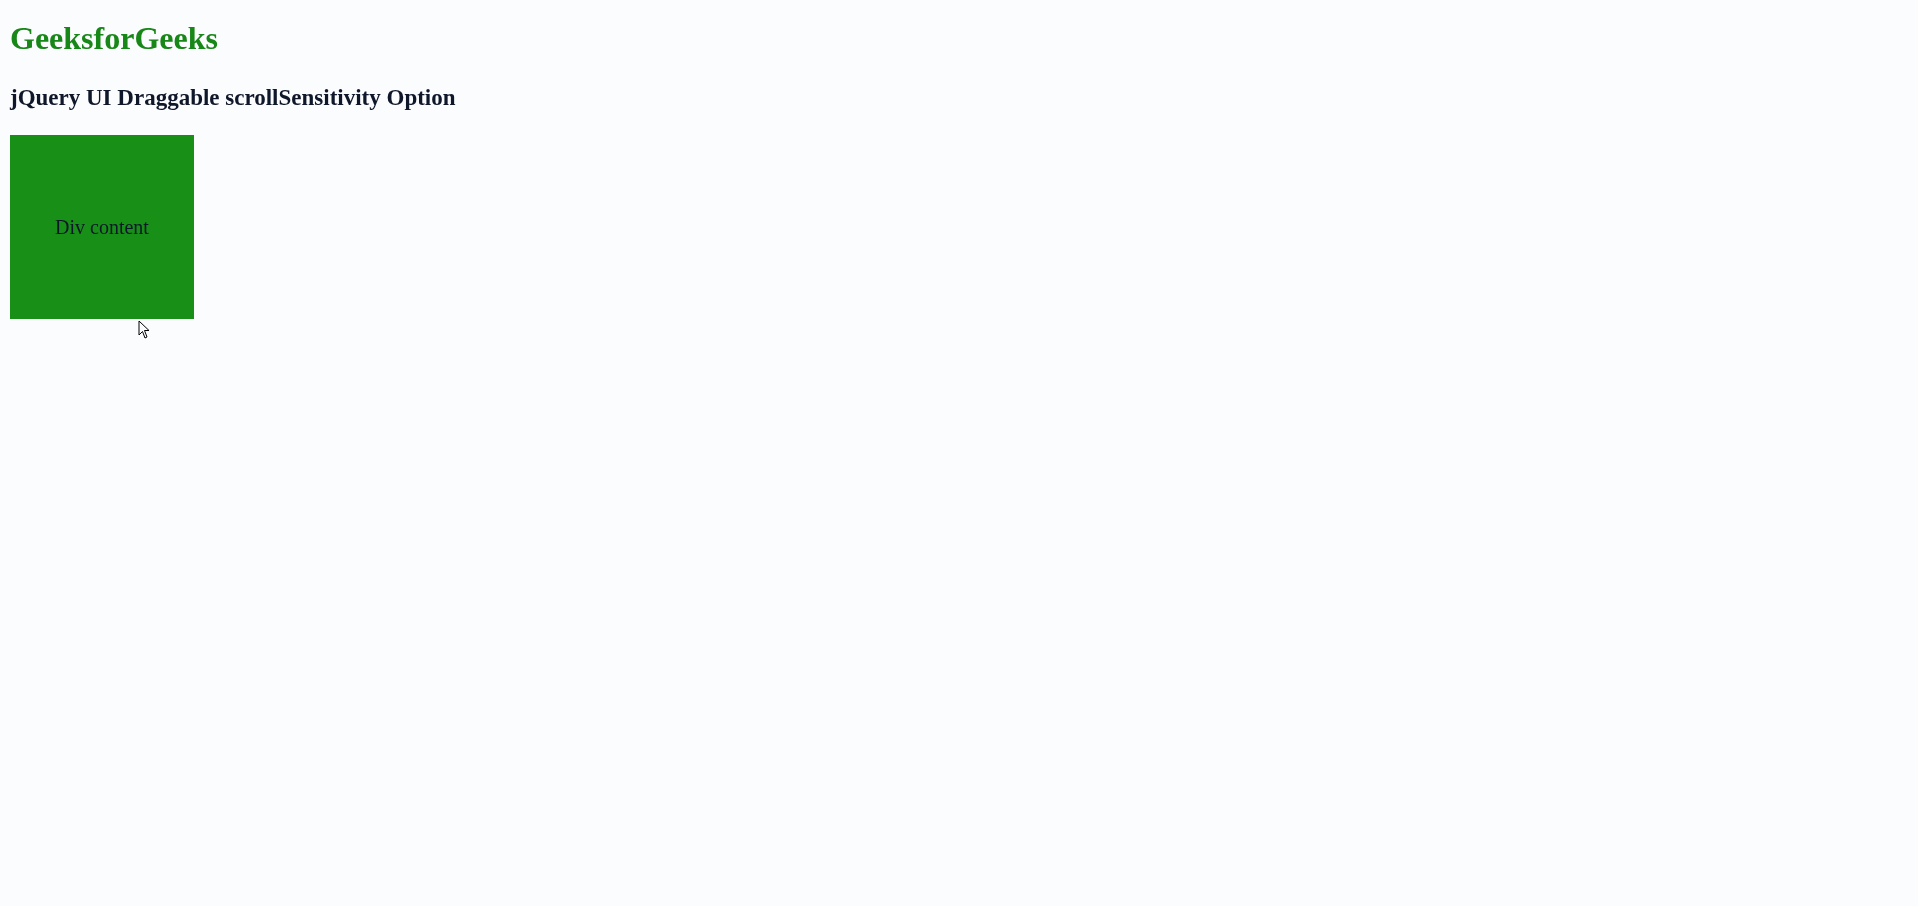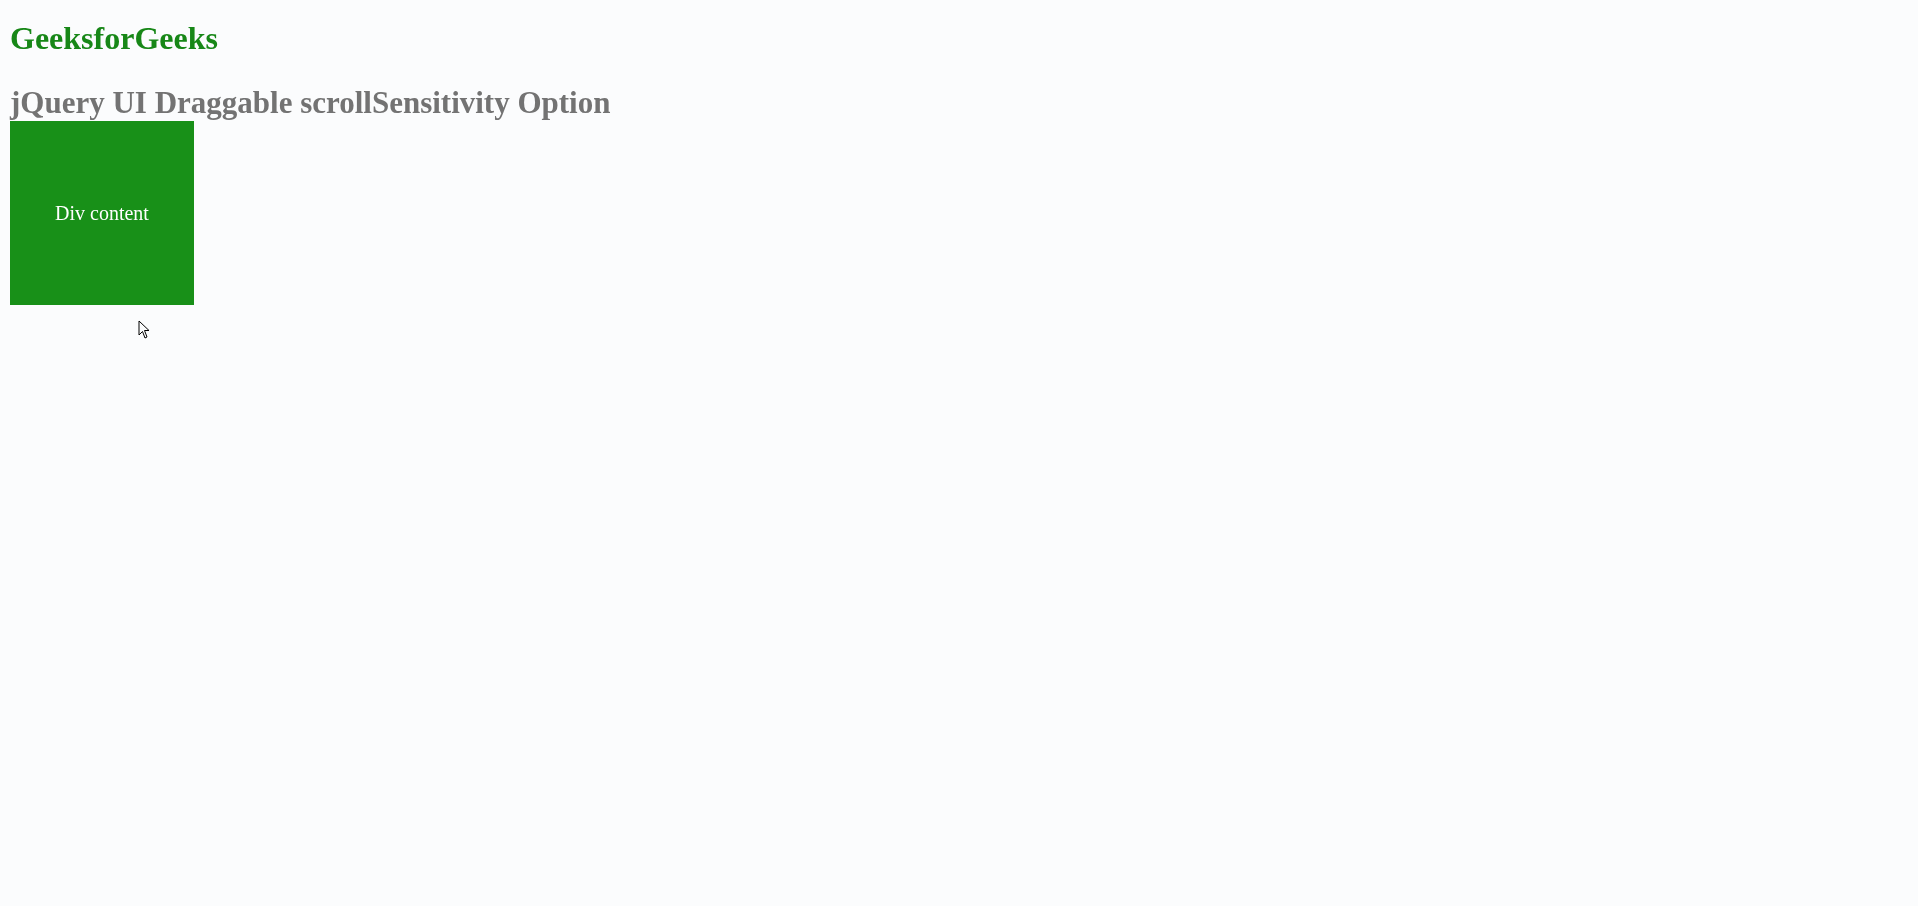--- a/index.html
+++ b/index.html
@@ -16,33 +16,34 @@
       position: relative;
     }
     h1.page-title {
       color: #178717;
       font-size: 32px;
       font-weight: bold;
       margin-top: 10px;
       margin-bottom: 28px;
     }
     h3.subtitle {
-      color: #737373;
-      font-size: 31px;
+      color: #0f172a;
+      font-size: 23px;
       font-weight: bold;
+      margin-bottom: 24px;
     }
     .draggable-box {
       width: 184px;
       height: 184px;
       background-color: #189018;
       display: flex;
       align-items: center;
       justify-content: center;
       font-size: 20px;
-      color: #ffffff;
+      color: #0f172a;
       cursor: move;
       position: relative;
     }
     .cursor-pointer {
       position: absolute;
       left: 138px;
       top: 320px;
       width: 14px;
       height: 20px;
       pointer-events: none;

